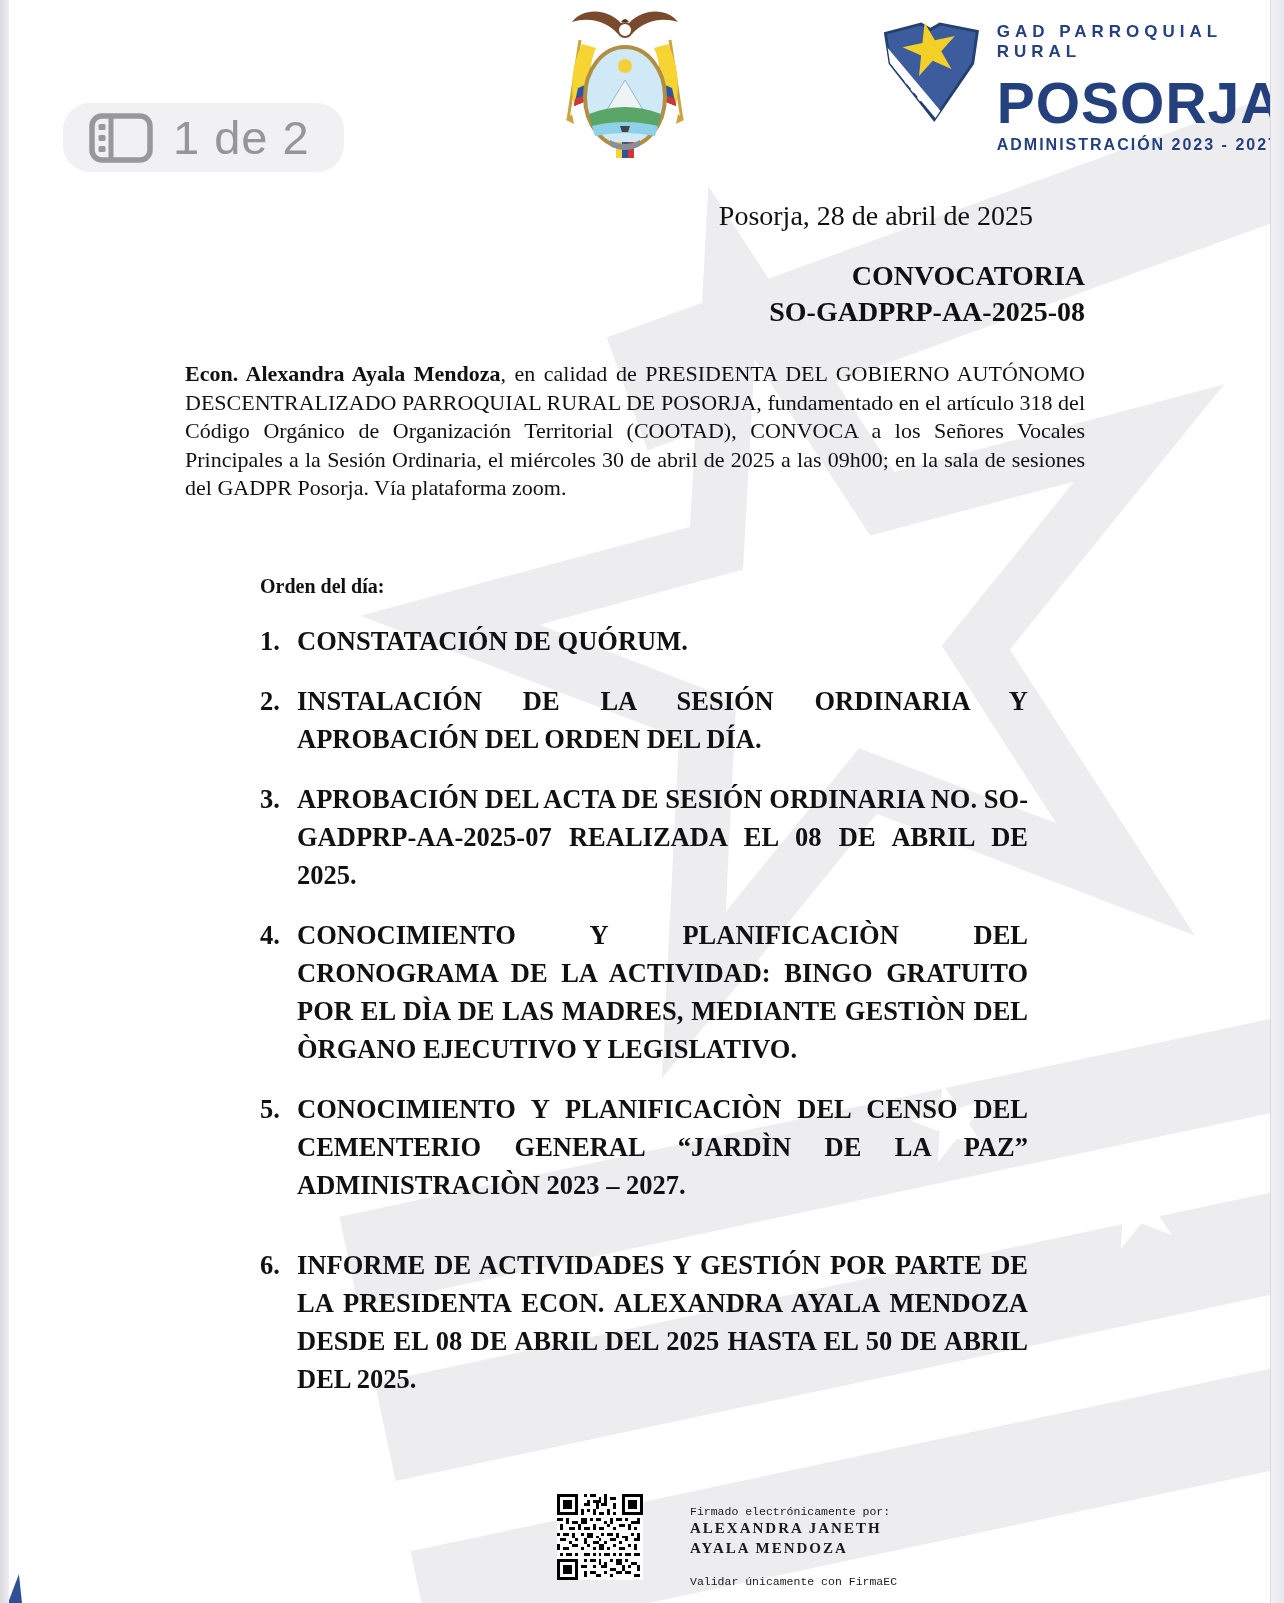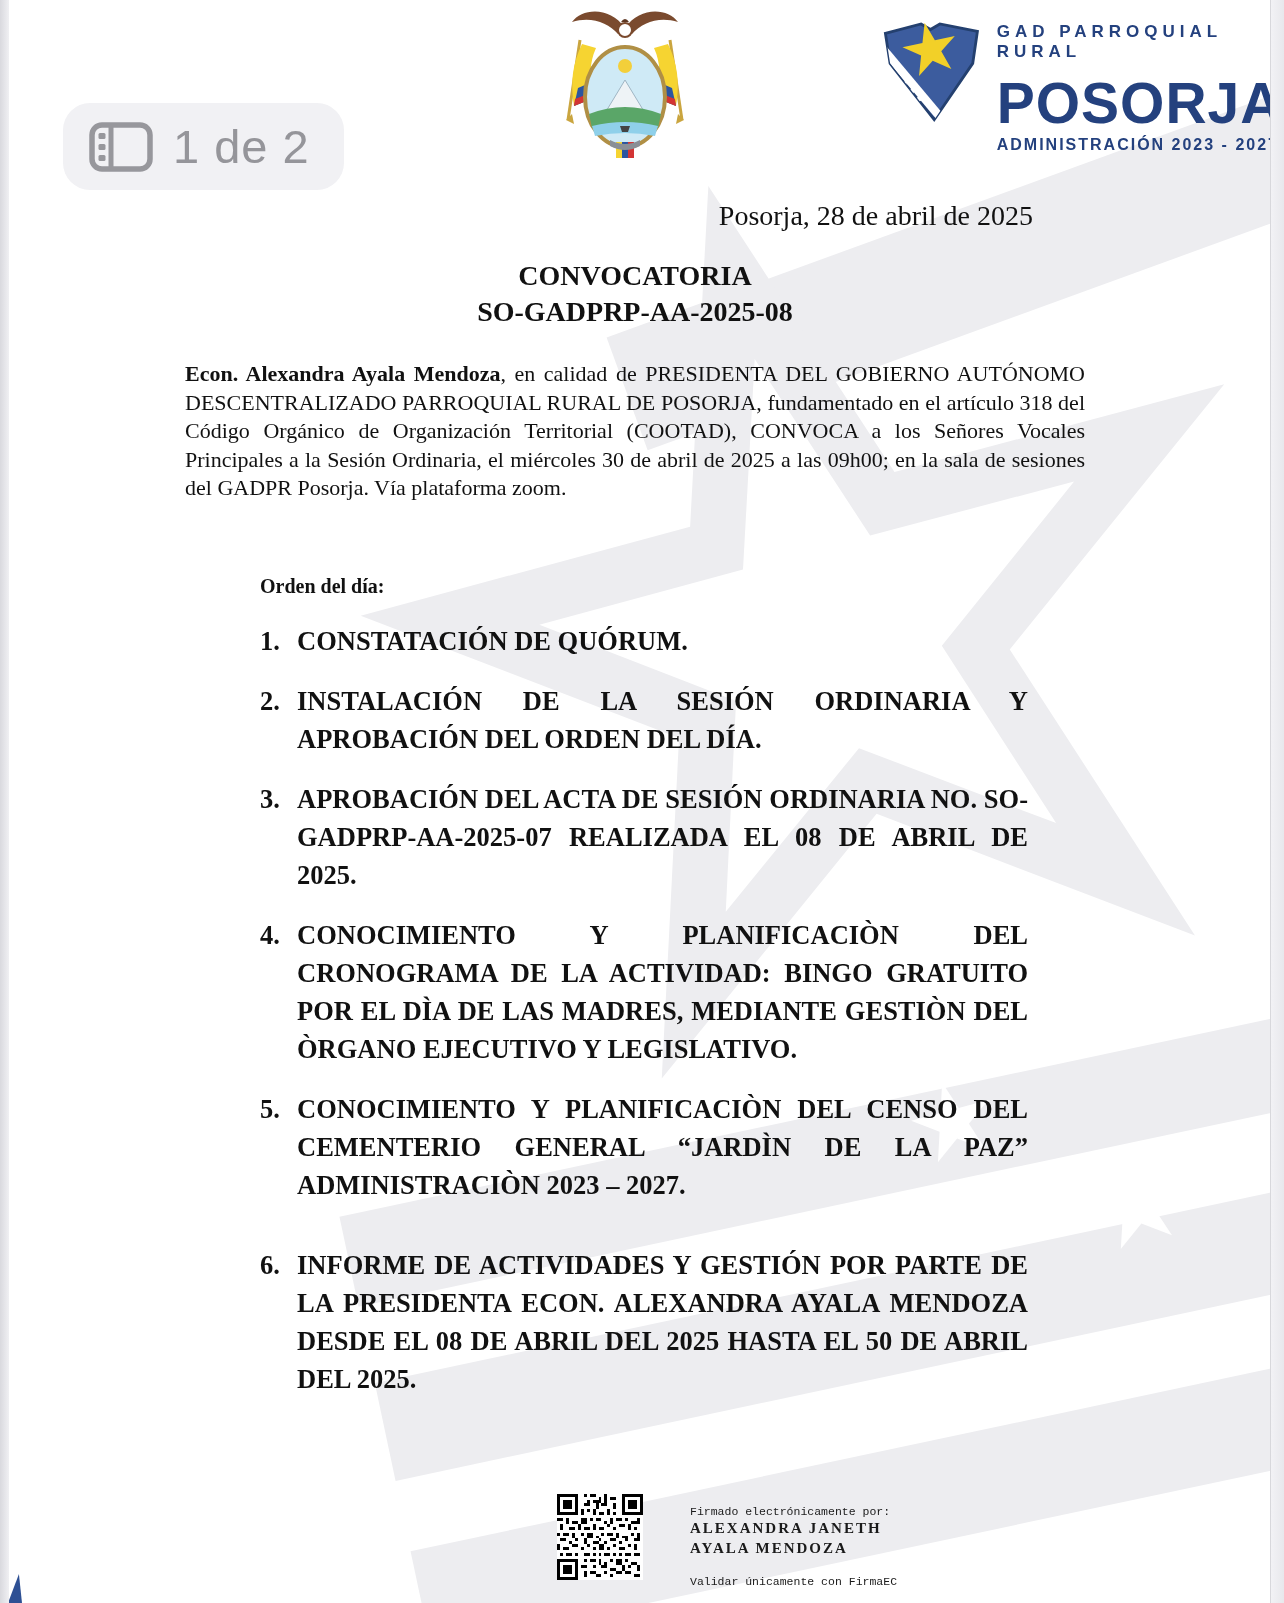--- a/index.html
+++ b/index.html
@@ -6,36 +6,36 @@
   .screen{position:relative;width:1284px;height:1603px;background:#ffffff;overflow:hidden;
           font-family:"Liberation Serif",serif;color:#111;}
   
   .edge-left{position:absolute;left:0;top:0;width:9px;height:100%;
              background:linear-gradient(to right,#d9d9de,#f0f0f3);z-index:6;}
   .edge-right{position:absolute;right:0;top:0;width:13px;height:100%;
               background:linear-gradient(to left,#e8e8ec,#f2f2f5);border-left:1px solid #d8d8dc;z-index:6;}
   
   .wm{position:absolute;left:0;top:0;width:1284px;height:1603px;z-index:0;}
   
-  .badge{position:absolute;left:63px;top:103px;height:87px;min-width:268px;z-index:7;
+  .badge{position:absolute;left:63px;top:103px;height:69px;min-width:268px;z-index:7;
          background:#f1f1f4;border-radius:27px;display:flex;align-items:center;
          padding:0 34px 0 26px;box-sizing:border-box;gap:20px;}
   .badge-label{font-family:"Liberation Sans",sans-serif;font-size:47px;color:#95959a;letter-spacing:1px;}
   
   .coa{position:absolute;left:558px;top:2px;z-index:2;}
   .logo{position:absolute;left:876px;top:8px;z-index:2;display:flex;gap:8px;align-items:flex-start;
         font-family:"Liberation Sans",sans-serif;}
   .logo-text{display:flex;flex-direction:column;align-items:flex-start;padding-top:14px;}
   .logo-l1{font-size:17px;font-weight:bold;letter-spacing:5px;color:#24417e;}
   .logo-name{font-size:57px;font-weight:bold;letter-spacing:1px;color:#24417e;line-height:1.05;margin-top:12px;}
   .logo-l3{font-size:16px;font-weight:bold;letter-spacing:2px;color:#24417e;margin-top:2px;}
   
   .doc{position:absolute;left:185px;top:0;width:900px;z-index:3;}
   .date-line{margin-top:200px;text-align:right;padding-right:52px;font-size:28px;}
-  .title{margin-top:26px;text-align:center;font-weight:bold;font-size:28px;line-height:36px;}
+  .title{margin-top:26px;text-align:right;font-weight:bold;font-size:28px;line-height:36px;}
   .para{margin-top:30px;font-size:22px;line-height:28.6px;text-align:justify;}
   .para b{font-weight:bold;}
   .agenda-h{margin-top:72px;margin-left:75px;font-weight:bold;font-size:20px;}
   ol.agenda{list-style:none;margin:24px 0 0 75px;padding:0;width:768px;}
   ol.agenda li{position:relative;padding-left:37px;margin-bottom:22px;font-weight:bold;
                font-size:26.5px;line-height:38px;text-align:justify;}
   ol.agenda li .num{position:absolute;left:0;top:0;}
   ol.agenda li.spaced{margin-top:42px;}
   
   .stamp-row{margin-top:96px;margin-left:372px;display:flex;align-items:flex-start;gap:44px;}

